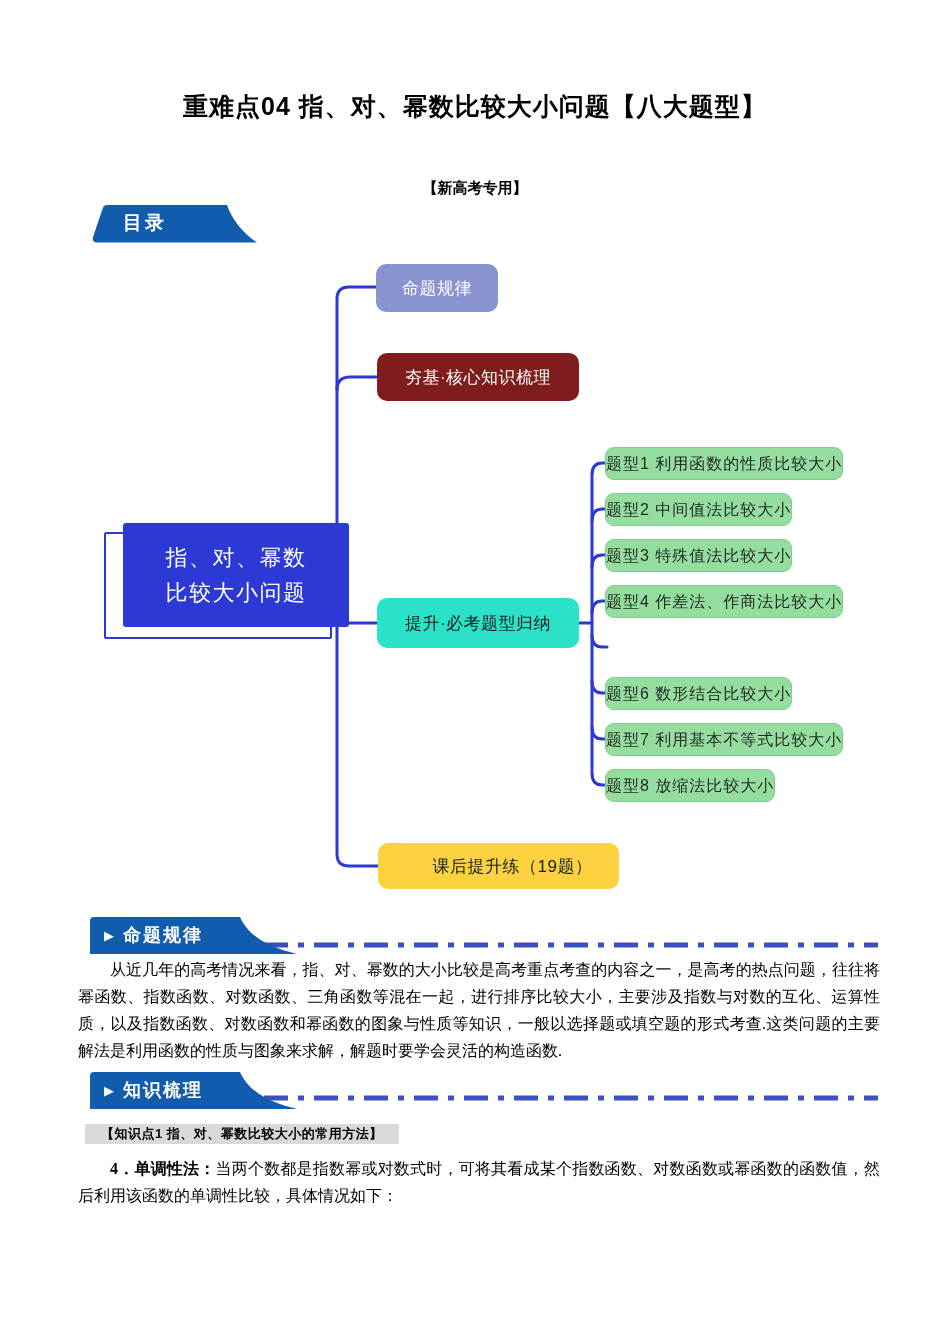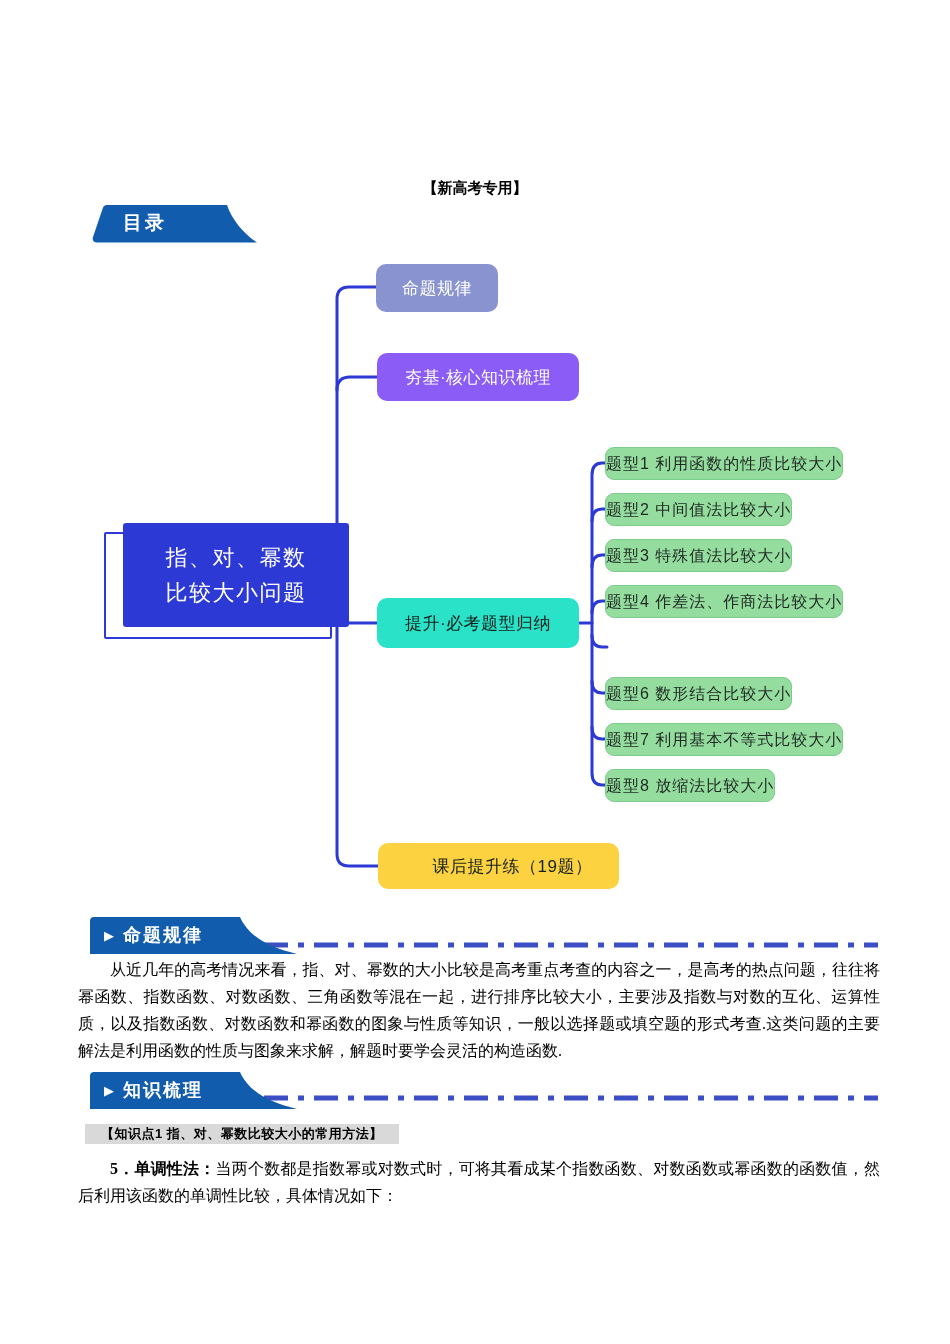--- a/index.html
+++ b/index.html
@@ -34,21 +34,21 @@
     background:#2c39d5; color:#fff; border-radius:3px;
     display:flex; align-items:center; justify-content:center; text-align:center;
     font-size:22px; line-height:35px; font-weight:500; letter-spacing:1.5px; white-space:pre-line;margin-left:28px;
   }
   .mm-branch {
     position:absolute; z-index:3; border-radius:10px;
     display:flex; align-items:center; justify-content:center;
     font-size:17px; letter-spacing:0.5px; white-space:nowrap;
   }
   .b1 { left:376px; top:264px; width:122px; height:48px; background:#8893cf; color:#ffffff; }
-  .b2 { left:377px; top:353px; width:202px; height:48px; background:#8b5cf6; color:#ffffff; }
+  .b2 { left:377px; top:353px; width:202px; height:48px; background:#7f1d1d; color:#ffffff; }
   .b3 { left:377px; top:598px; width:202px; height:50px; background:#29e2c8; color:#16211c; }
   .b4 { left:378px; top:843px; width:213px; height:46px; background:#fcd240; color:#16211c;padding-left:28px; }
   .mm-topic {
     position:absolute; left:605px; height:33px; z-index:3; box-sizing:border-box;
     line-height:31px; padding:0 0; background:#95dc9f; border:1px solid #7ccc8a;
     border-radius:9px; font-size:16px; letter-spacing:1px; color:#1e2a22; white-space:nowrap;
   }
   .t1{top:447px} .t2{top:493px} .t3{top:539px} .t4{top:585px}
   .t5{top:631px} .t6{top:677px} .t7{top:723px} .t8{top:769px}
   
@@ -76,20 +76,21 @@
     position:absolute; left:85px; top:1124px; z-index:2;
     background:#d9d9d9; padding:1px 16px;
     font-size:13px; font-weight:bold; color:#000; letter-spacing:0.5px; white-space:nowrap;
   }
 </style>
 </head>
 <body>
 
 <div class="page">
 
+  <h1 class="doc-title">重难点04 指、对、幂数比较大小问题【八大题型】</h1>
   <div class="doc-subtitle">【新高考专用】</div>
 
   <div class="toc-banner">
     <svg width="170" height="40" viewBox="0 0 170 40">
       <path d="M17 1 L137 1 C142 16 154 30 167 38.5 L7 38.5 C3.5 38.5 2 36 3 33 L12.5 5 C13.5 2 14.5 1 17 1 Z" fill="#115cad"></path>
     </svg>
     <span class="toc-label">目录</span>
   </div>
 
   <svg class="mm-lines" width="950" height="950" viewBox="0 0 950 950">
@@ -149,15 +150,15 @@
       <span class="sec-tri">▶</span>
       <span class="sec-label">知识梳理</span>
     </span>
   </div>
   <svg class="dashline d2" width="668" height="6">
     <line x1="2" y1="3" x2="666" y2="3" stroke="#3b4ec4" stroke-width="5" stroke-dasharray="24 10 6 10"></line>
   </svg>
 
   <div class="kp-heading">【知识点1 指、对、幂数比较大小的常用方法】</div>
 
-  <p class="body-text method"><b>5．单调性法：</b><span>当两个数都是指数幂或对数式时，可将其看成某个指数函数、对数函数或幂函数的函数值，然后利用该函数的单调性比较，具体情况如下：</span></p>
+  <p class="body-text method"><b>4．单调性法：</b><span>当两个数都是指数幂或对数式时，可将其看成某个指数函数、对数函数或幂函数的函数值，然后利用该函数的单调性比较，具体情况如下：</span></p>
 
 </div>
 
 </body></html>

